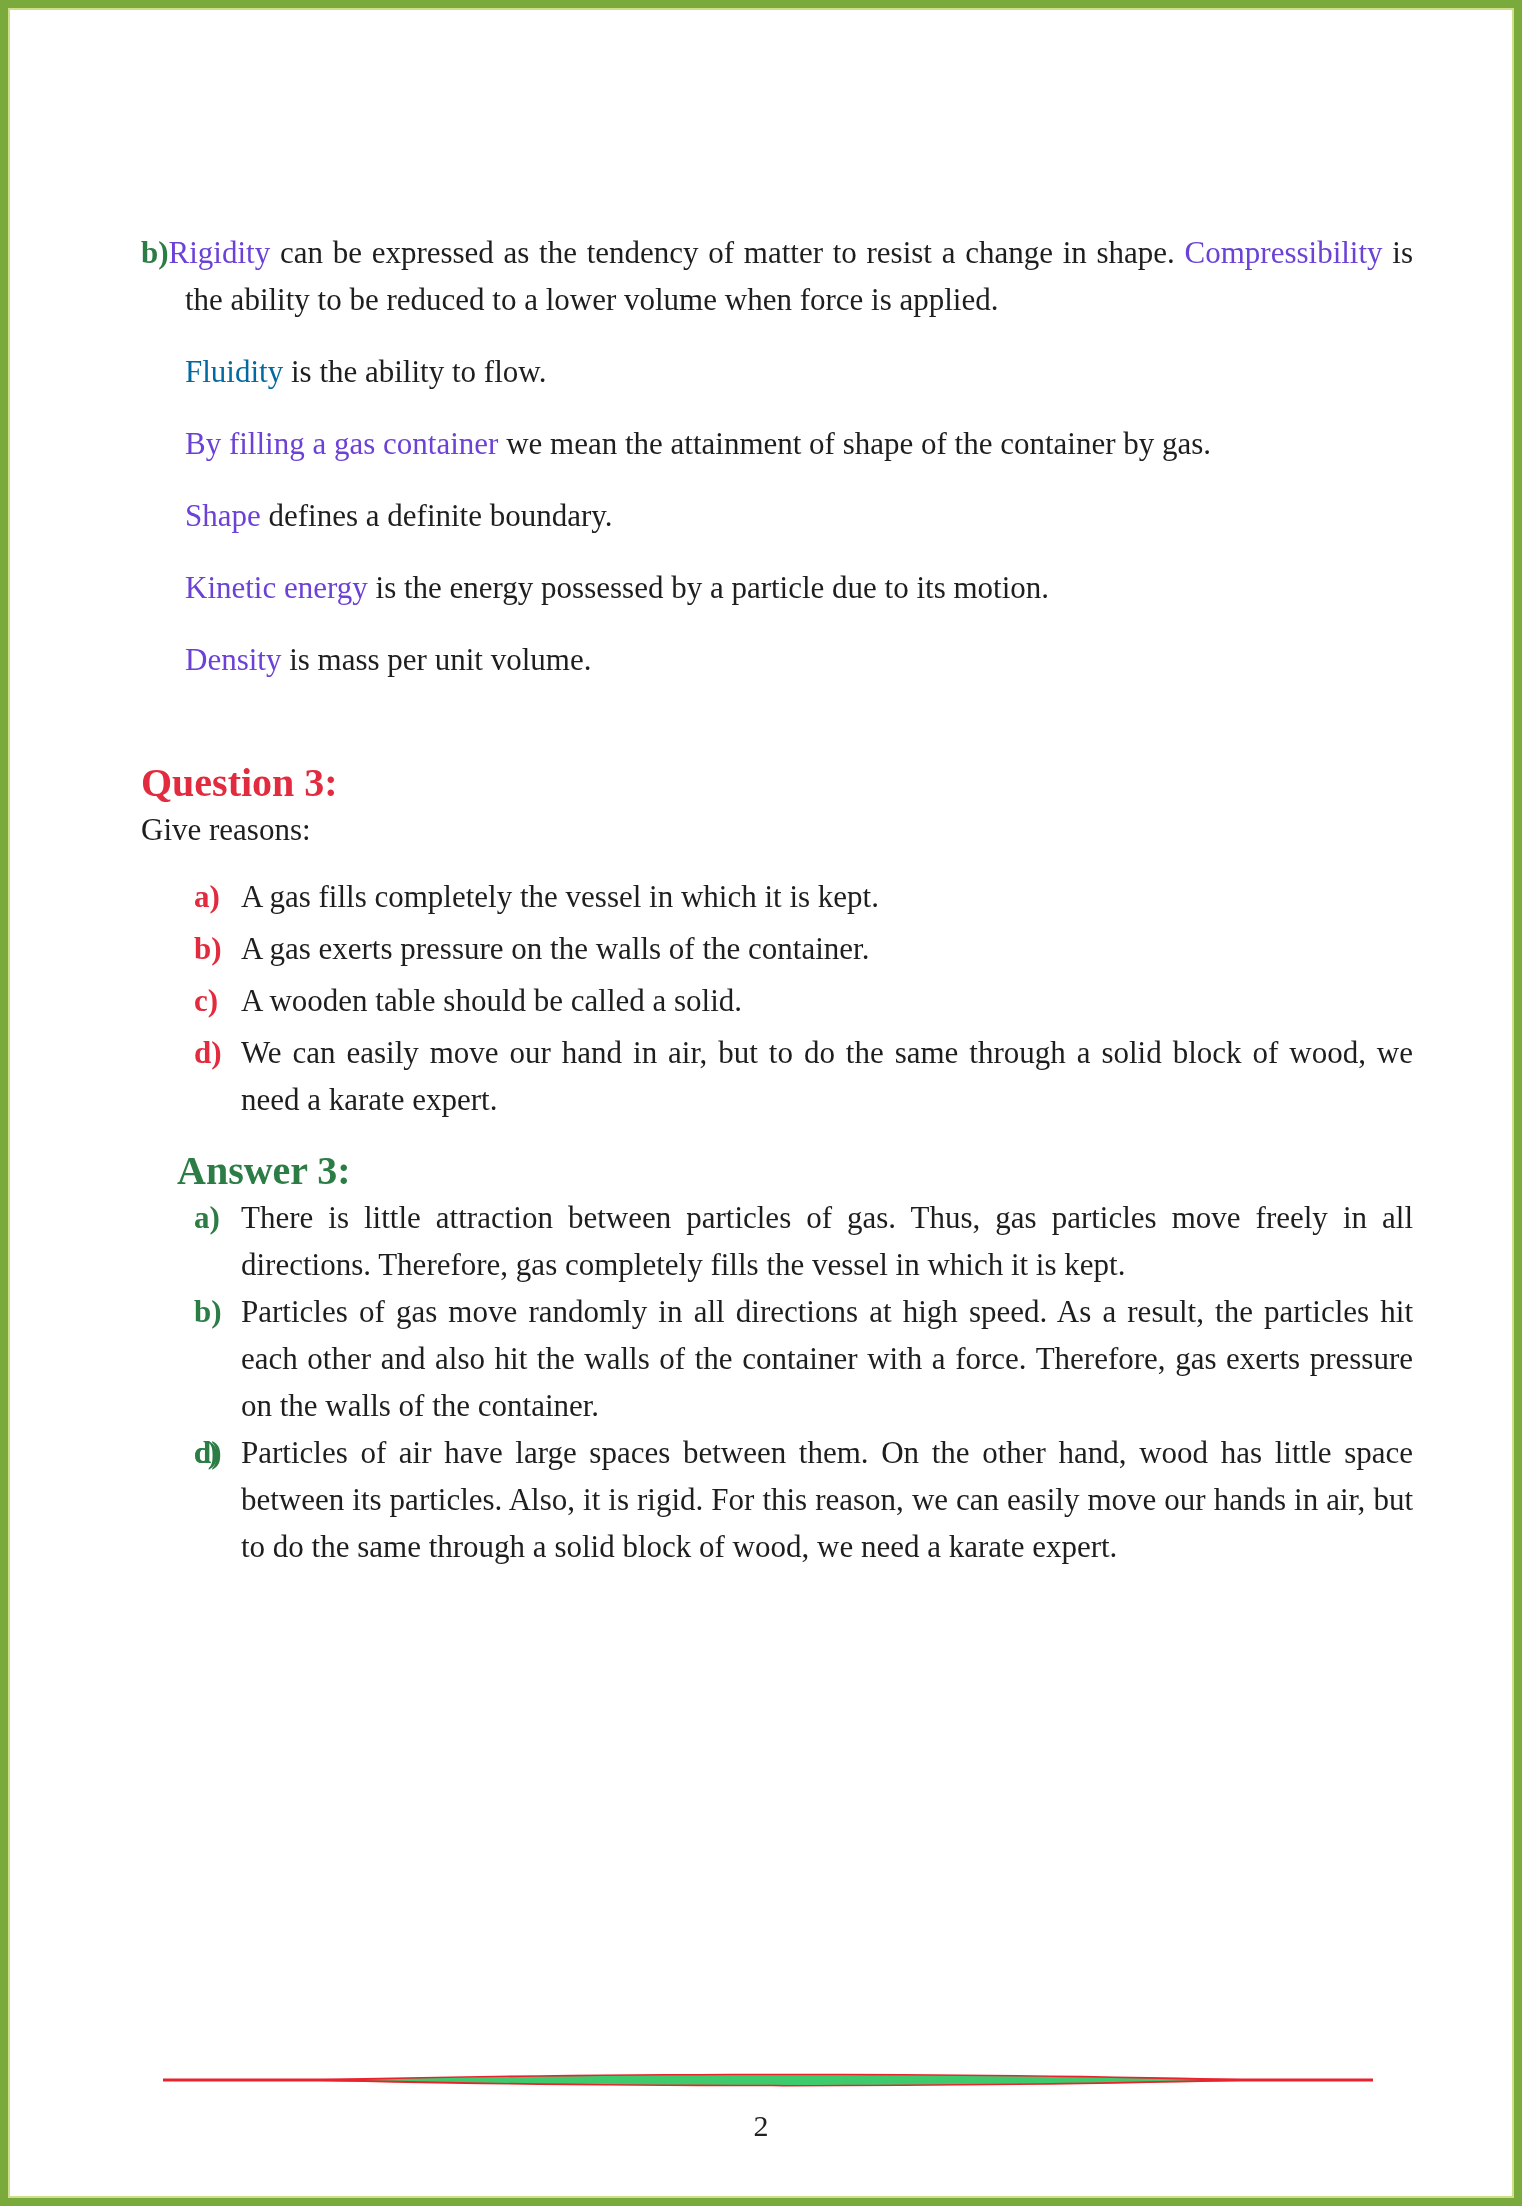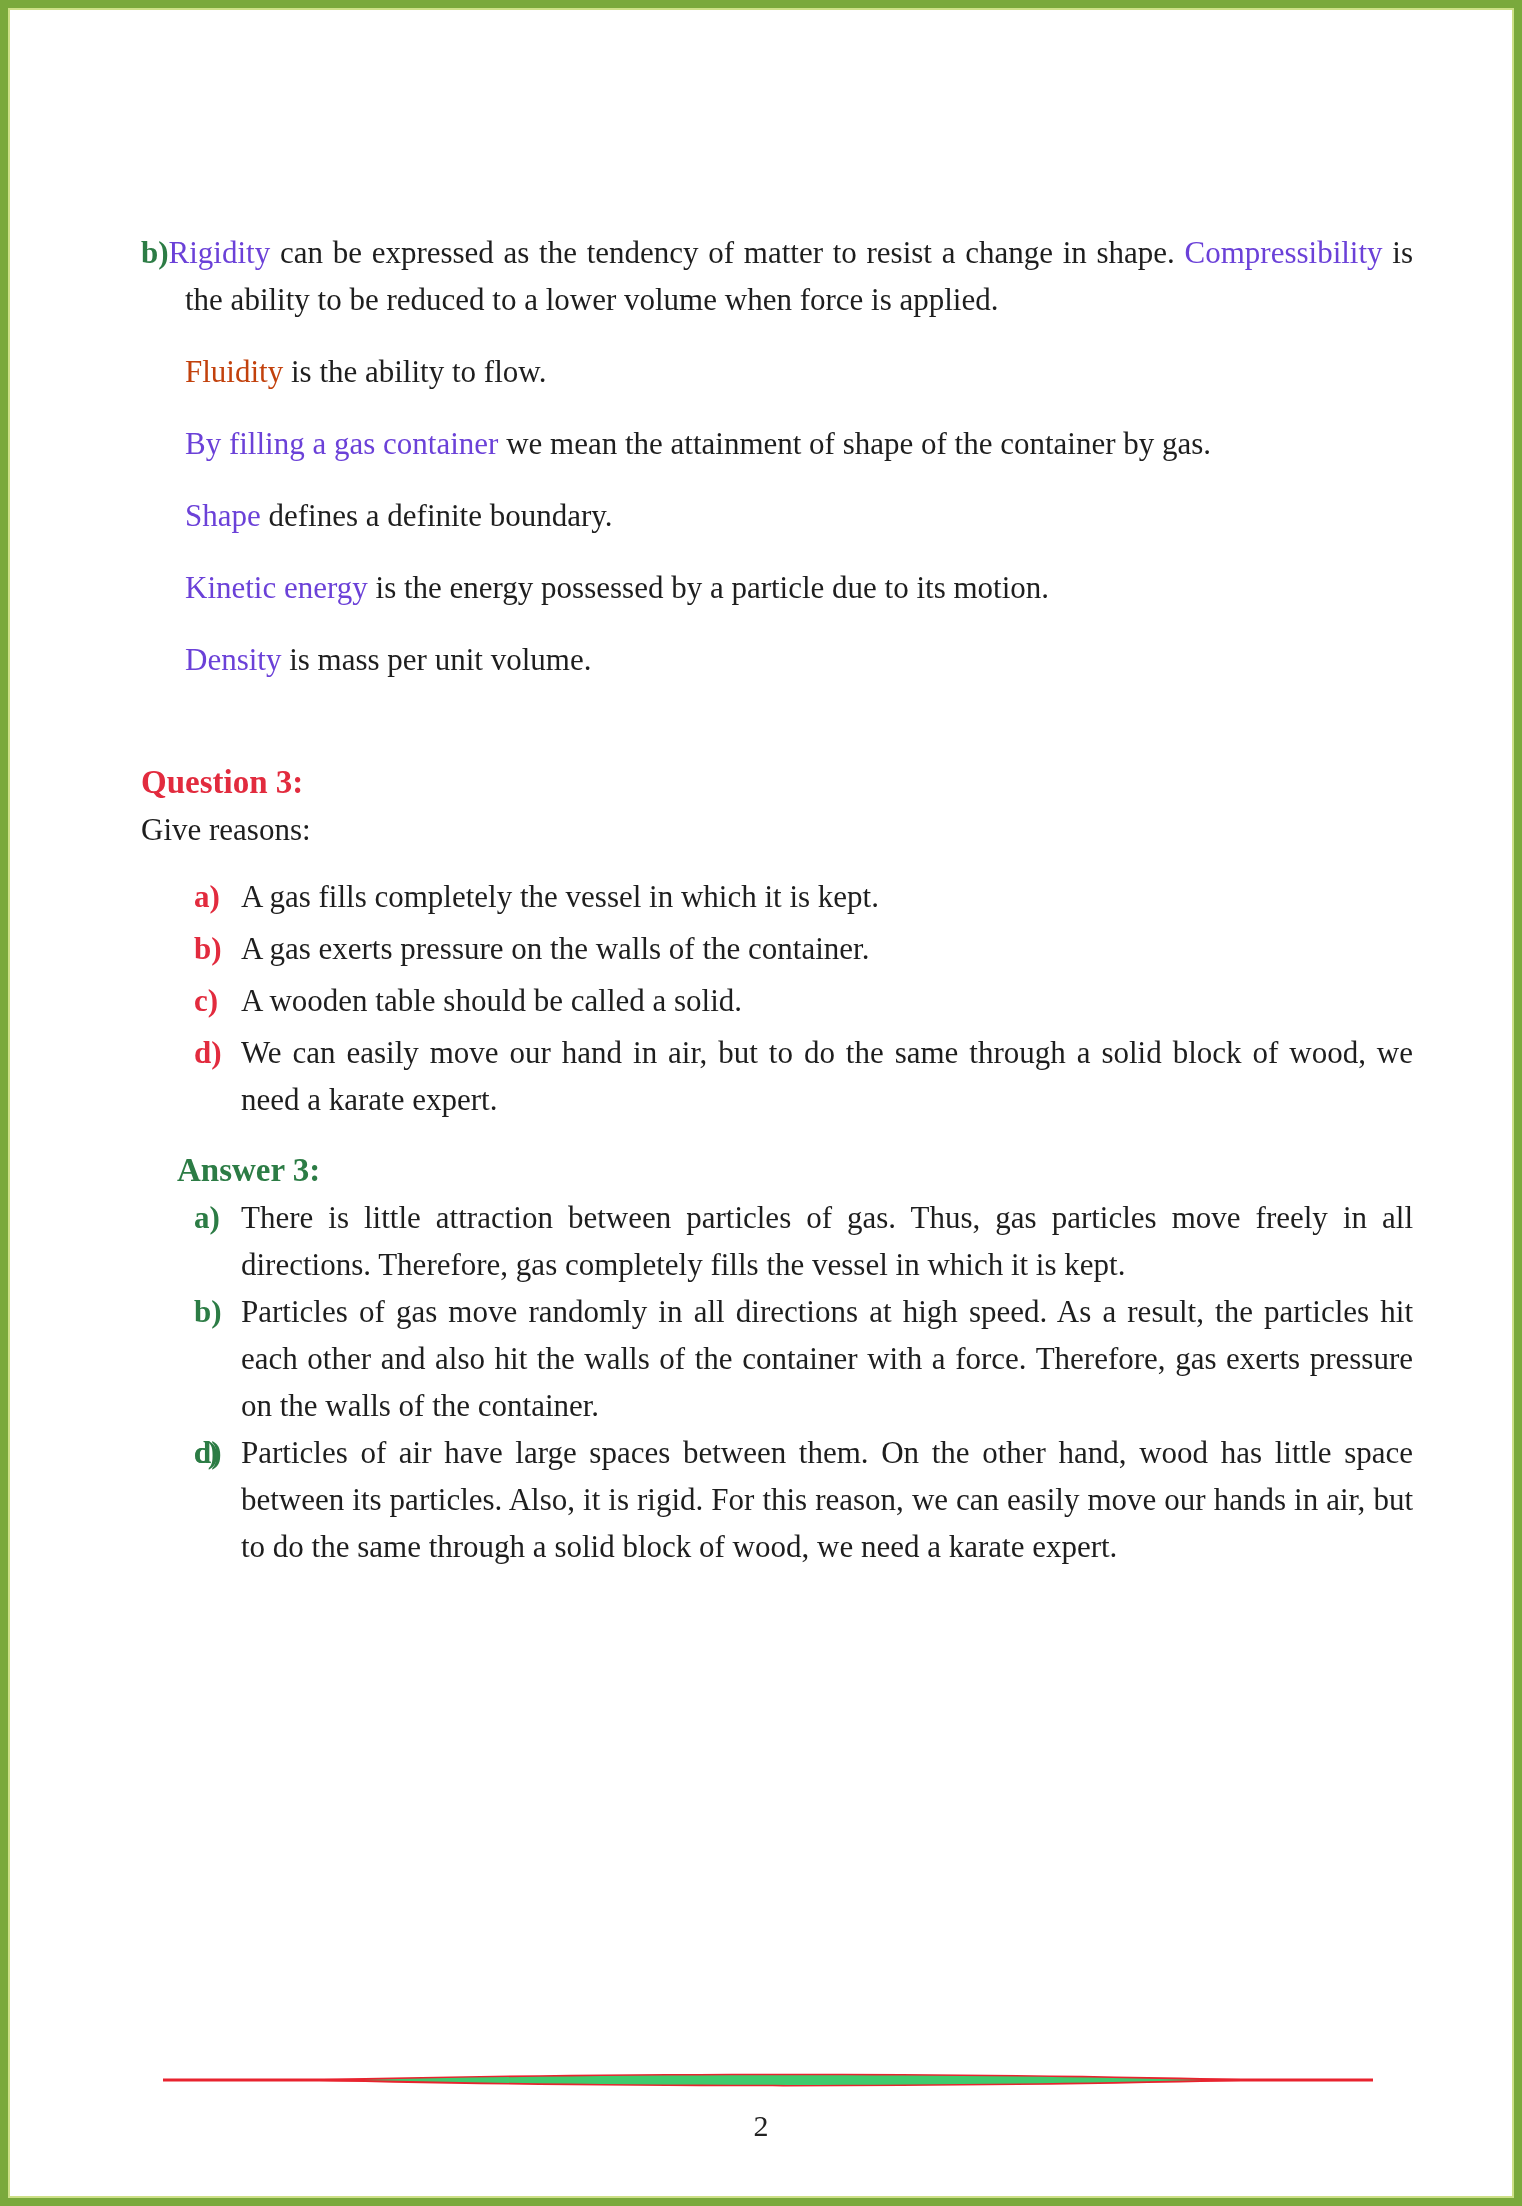--- a/index.html
+++ b/index.html
@@ -27,21 +27,21 @@
   }
   
   .term-para { margin: 0 0 25px 44px; }
   .term-para.lead { text-indent: -44px; }
   .marker { font-weight: bold; }
   .marker.green { color: #2c7c45; }
   .term { }
   
   .q-head, .a-head {
     margin: 0;
-    font-size: 33px;
+    font-size: 40px;
     line-height: 47px;
     font-weight: bold;
     text-align: left;
   }
   .q-head { margin-top: 76px; color: #e22b3e; }
   .a-head { margin-top: 24px; color: #2c7c45; margin-left: 36px; }
   .q-sub { margin: 0; text-align: left; }
   
   ol.plist {
     list-style: none;
@@ -84,21 +84,21 @@
   }
 </style>
 </head>
 <body>
 
 <div class="page" style="border-color: rgb(122, 169, 60);">
   <div class="content">
 
     <div id="intro">
         <p class="term-para lead"><span class="marker green" style="color: rgb(44, 124, 69);">b)</span><span class="term" style="color: rgb(107, 65, 216);">Rigidity</span><span> can be expressed as the tendency of matter to resist a change in shape. </span><span class="term" style="color: rgb(107, 65, 216);">Compressibility</span><span> is the ability to be reduced to a lower volume when force is applied.</span></p>
-        <p class="term-para"><span class="term" style="color: #c2410c;">Fluidity</span><span> is the ability to flow.</span></p>
+        <p class="term-para"><span class="term" style="color: #0369a1;">Fluidity</span><span> is the ability to flow.</span></p>
         <p class="term-para"><span class="term" style="color: rgb(107, 65, 216);">By filling a gas container</span><span> we mean the attainment of shape of the container by gas.</span></p>
         <p class="term-para"><span class="term" style="color: rgb(107, 65, 216);">Shape</span><span> defines a definite boundary.</span></p>
         <p class="term-para"><span class="term" style="color: rgb(107, 65, 216);">Kinetic energy</span><span> is the energy possessed by a particle due to its motion.</span></p>
         <p class="term-para"><span class="term" style="color: rgb(107, 65, 216);">Density</span><span> is mass per unit volume.</span></p>
       </div>
 
     <h2 class="q-head" style="color: rgb(226, 43, 62);">Question 3:</h2>
     <p class="q-sub">Give reasons:</p>
     <ol id="q-list" class="plist q">
         <li><span class="m" style="color: rgb(226, 43, 62);">a)</span><span class="t">A gas fills completely the vessel in which it is kept.</span></li>

